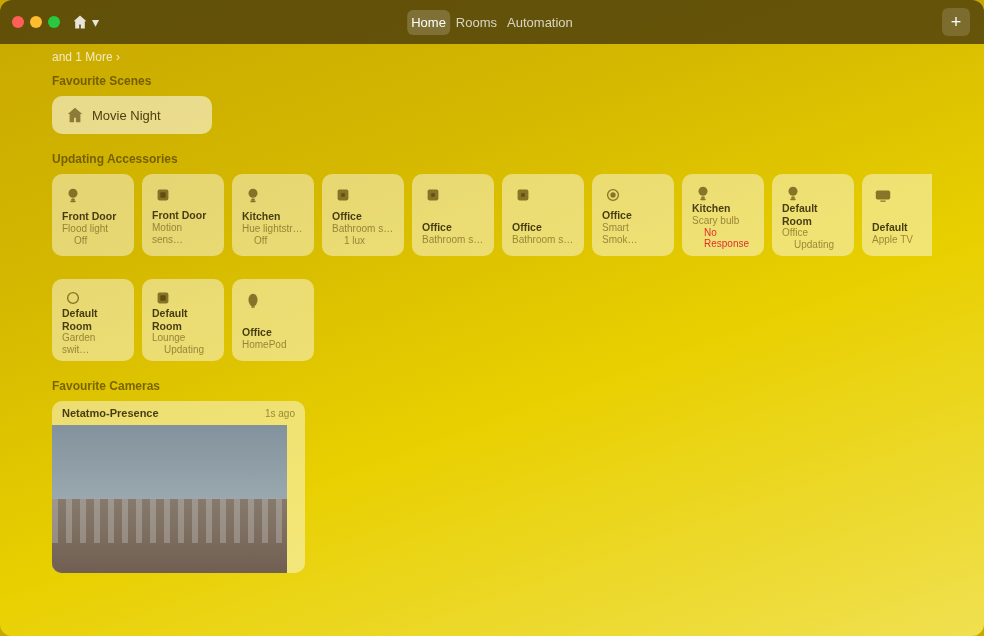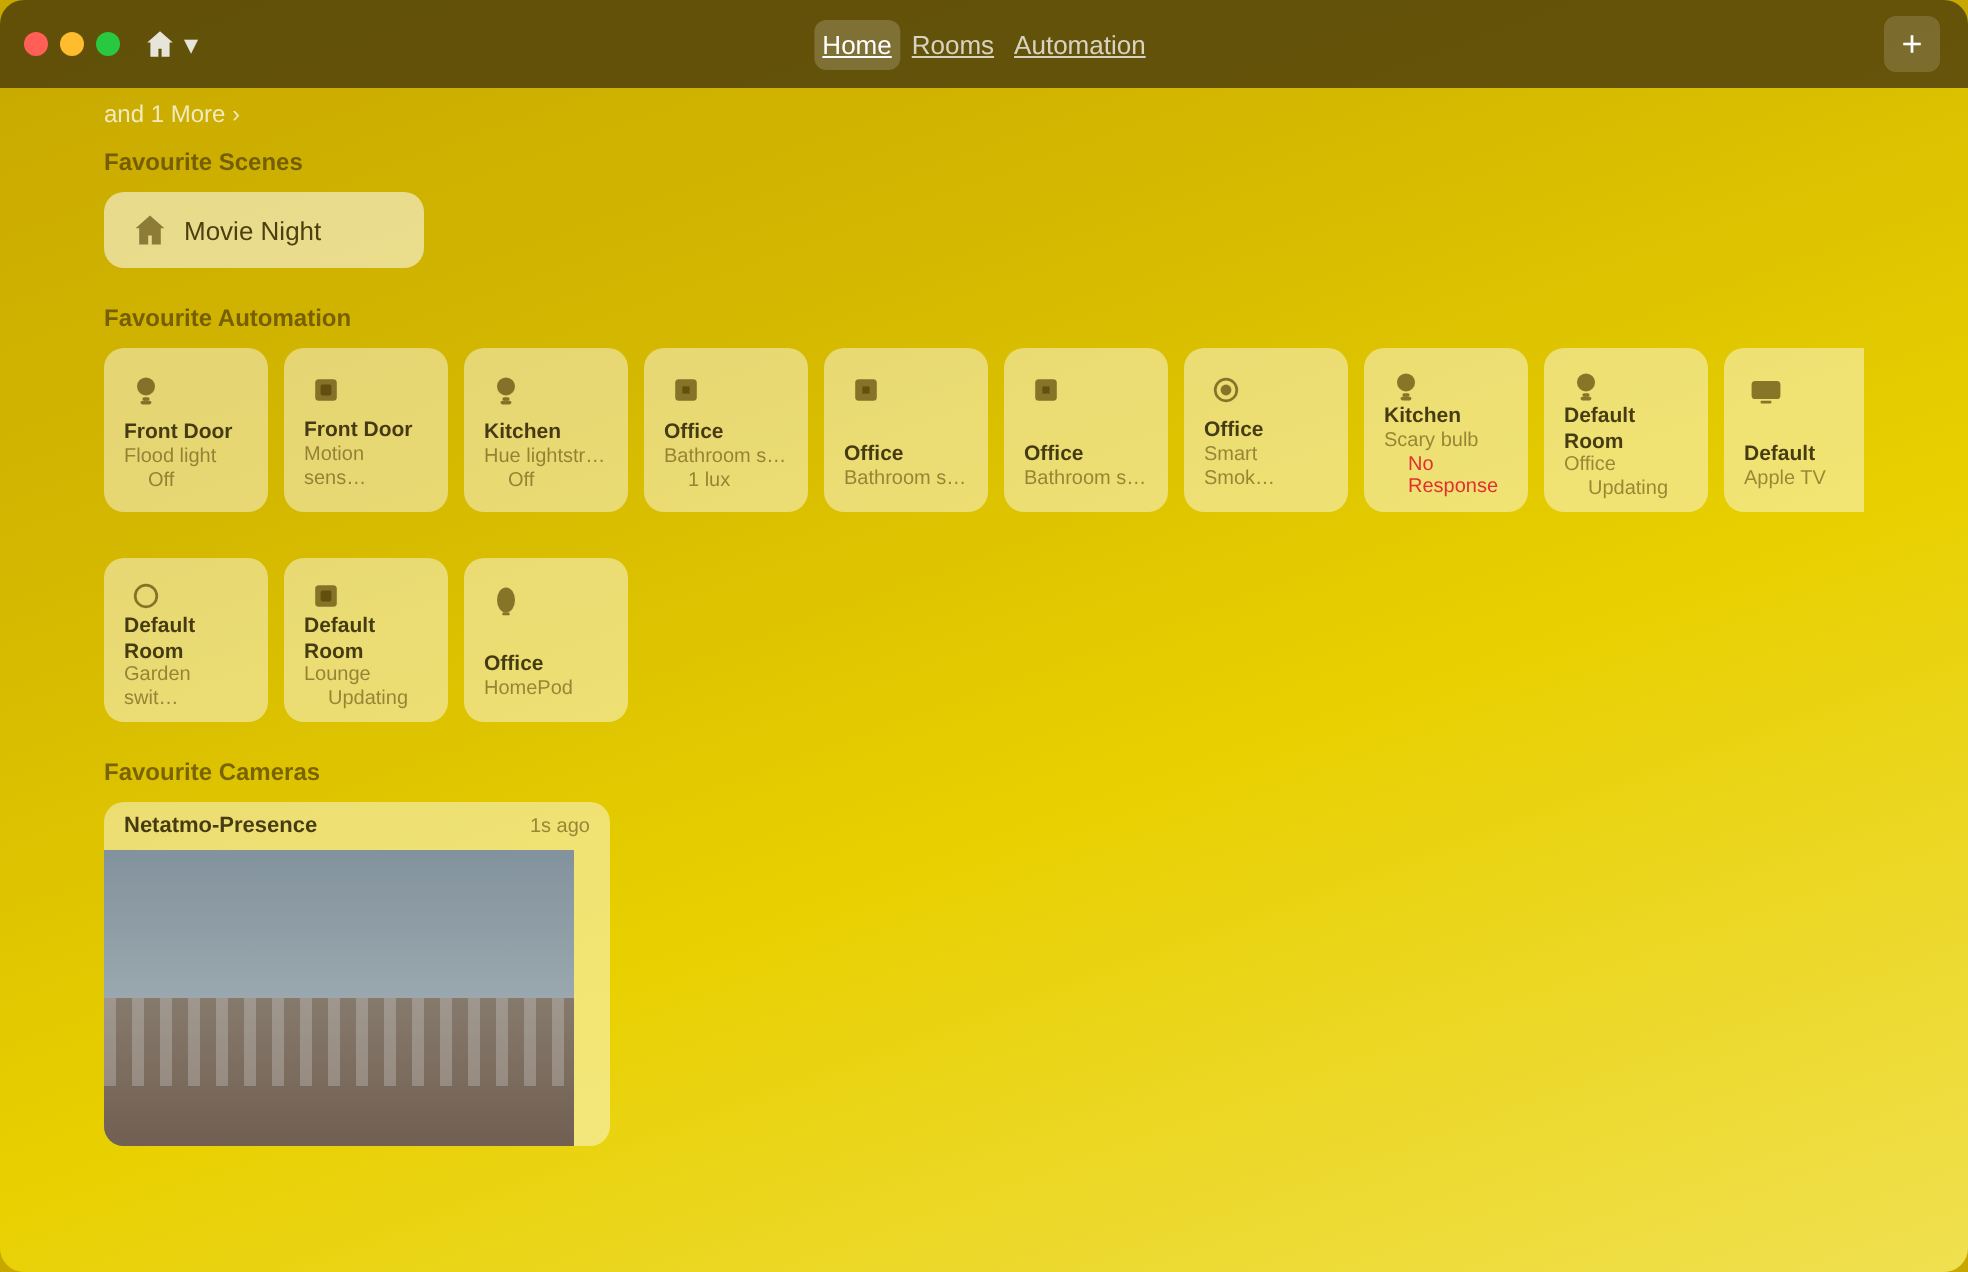--- a/index.html
+++ b/index.html
@@ -73,21 +73,20 @@
       gap: 2px;
     }
 
     .nav-tab {
       padding: 5px 4px;
       border-radius: 6px;
       font-size: 13px;
       color: rgba(255,255,255,0.75);
       cursor: pointer;
       background: transparent;
-      text-decoration: underline;
     }
 
     .nav-tab.active {
       background: rgba(255,255,255,0.18);
       color: #fff;
     }
 
     .add-btn {
       position: absolute;
       right: 14px;
@@ -345,21 +344,21 @@
       <div class="section-title">Favourite Scenes</div>
       <div class="scene-card">
         <svg viewBox="0 0 20 20">
           <path d="M10 2L2 9h2v9h5v-5h2v5h5V9h2z"></path>
         </svg>
         <span class="scene-name">Movie Night</span>
       </div>
     </div>
 
     <div class="accessories-section">
-      <div class="section-title">Favourite Automation</div>
+      <div class="section-title">Updating Accessories</div>
       <div class="accessories-rows-wrap">
 
         <div class="accessories-row">
 
           <div class="accessory-card">
             <div class="accessory-icon">
               <svg width="18" height="18" viewBox="0 0 20 20" fill="rgba(80,60,0,0.65)">
                   <circle cx="10" cy="8" r="5"></circle>
                   <rect x="8" y="14" width="4" height="2" rx="1"></rect>
                   <rect x="7" y="16" width="6" height="2" rx="1"></rect>

